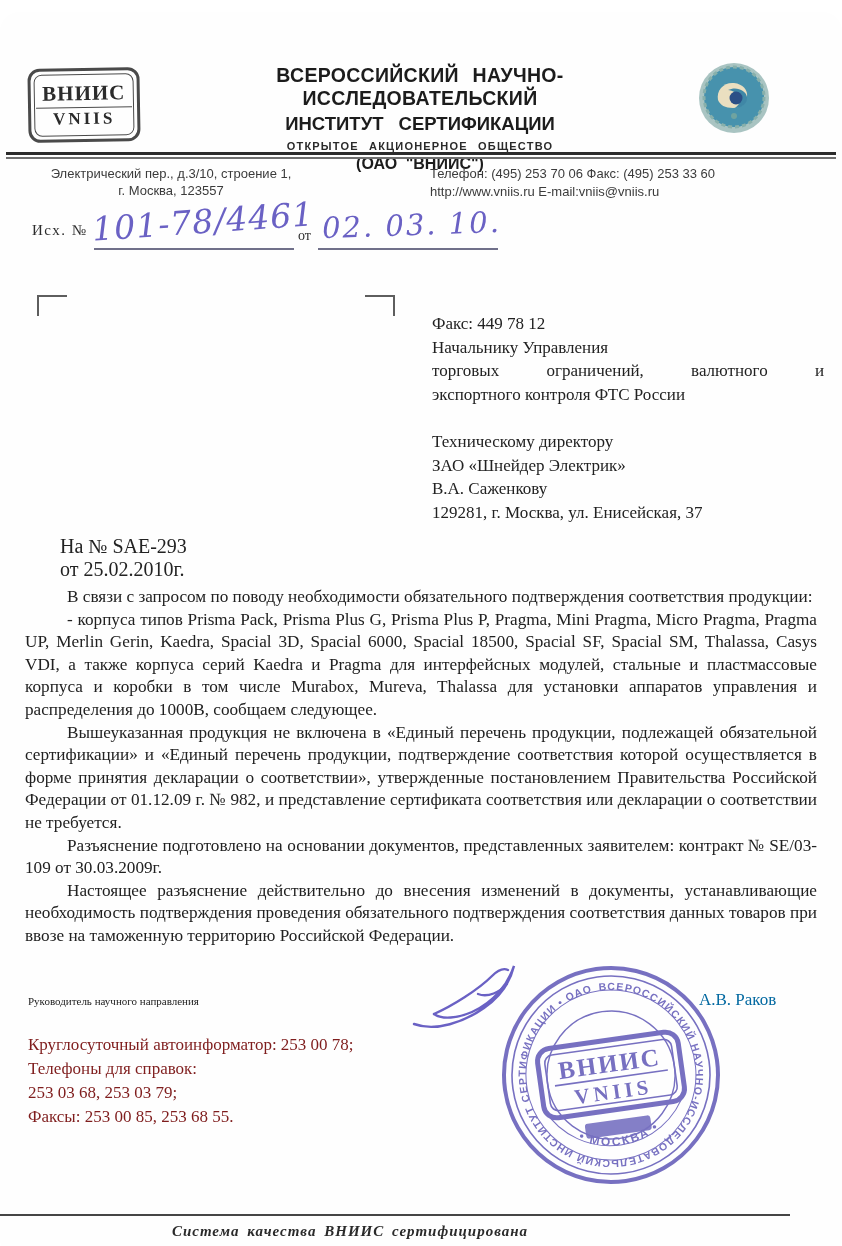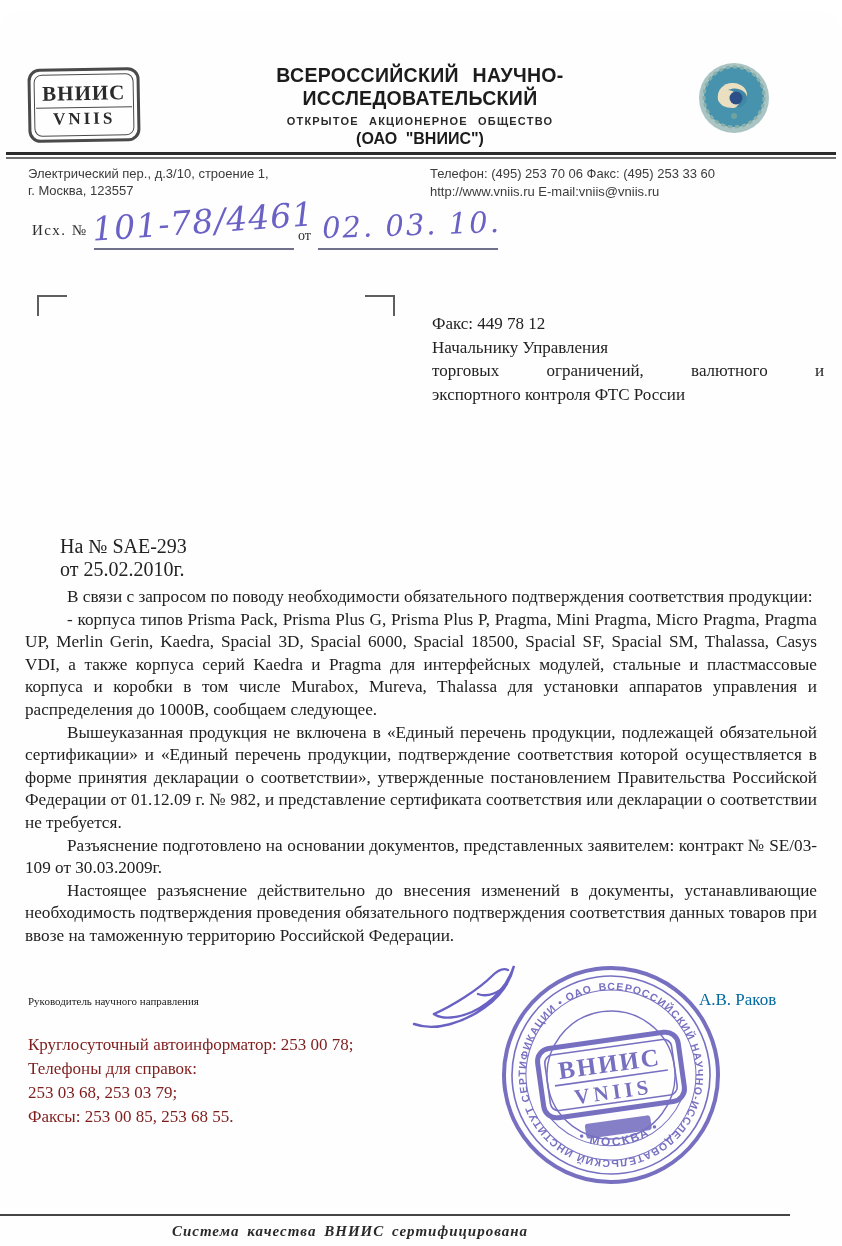--- a/index.html
+++ b/index.html
@@ -28,21 +28,21 @@
   .org1 { font-size:19.5px; word-spacing:8px; letter-spacing:0.3px; }
   .org2 { font-size:18.5px; word-spacing:10px; margin-top:3px; }
   .org3 { font-size:11px; word-spacing:6px; letter-spacing:1.2px; margin-top:5px; color:#2a2a2a; }
   .org4 { font-size:16px; word-spacing:4px; margin-top:3px; }
 
   .emblem { position:absolute; left:696px; top:48px; }
 
   .rule-double { position:absolute; left:6px; top:140px; width:830px; height:7px;
     border-top:3px solid #2c2c2c; border-bottom:2px solid #6f6f6f; }
 
-  .addr-left { position:absolute; left:28px; top:153px; width:286px; text-align:left;
+  .addr-left { position:absolute; left:28px; top:153px; width:286px; text-align:center;
     font:13px/17px "Liberation Sans", sans-serif; color:#3b3b3b; }
   .addr-right { position:absolute; left:430px; top:153px; width:400px;
     font:13px/18px "Liberation Sans", sans-serif; color:#3b3b3b; }
 
   
   .ref-label { position:absolute; left:32px; top:210px; font-size:15px; letter-spacing:1.5px; color:#2d2d2d; }
   .hand { font-family:"DejaVu Serif", serif; font-style:italic; color:#6a61c4; }
   .hw-number { position:absolute; left:92px; top:190px; font-size:33px; transform:rotate(-4deg); letter-spacing:1px; }
   .hw-date { position:absolute; left:322px; top:196px; font-size:29px; transform:rotate(-2deg); letter-spacing:2px; }
   .ref-underline-1 { position:absolute; left:94px; top:236px; width:200px; border-bottom:2px solid #70708a; }
@@ -87,20 +87,21 @@
 
   <div class="logo-box">
     <div class="logo-inner">
       <div class="logo-top">ВНИИС</div>
       <div class="logo-bottom">VNIIS</div>
     </div>
   </div>
 
   <div class="org-title">
     <div class="org1">ВСЕРОССИЙСКИЙ НАУЧНО-ИССЛЕДОВАТЕЛЬСКИЙ</div>
+    <div class="org2">ИНСТИТУТ СЕРТИФИКАЦИИ</div>
     <div class="org3">ОТКРЫТОЕ АКЦИОНЕРНОЕ ОБЩЕСТВО</div>
     <div class="org4">(ОАО "ВНИИС")</div>
   </div>
 
   <svg class="emblem" width="76" height="76" viewBox="0 0 76 76">
     <circle cx="38" cy="38" r="35" fill="#a9c4c2"></circle>
     <circle cx="38" cy="37" r="30" fill="#4792ad"></circle>
     <circle cx="38" cy="37" r="30" fill="none" stroke="#88b0ab" stroke-width="3" stroke-dasharray="4 3"></circle>
     <path d="M22,40 C20,30 28,22 38,23 C47,24 52,30 51,37 C50,44 44,48 37,48 C29,48 24,45 22,40 Z" fill="#eadfc0"></path>
     <path d="M32,30 C40,26 50,30 51,37 C52,43 46,48 39,48 C45,44 46,36 40,33 C37,31 34,30 32,30 Z" fill="#3f87a6"></path>
@@ -129,20 +130,26 @@
   <div class="bracket bracket-left"></div>
   <div class="bracket bracket-right"></div>
 
   <div class="recipient recipient-primary">
     <div class="line">Факс: 449 78 12</div>
     <div class="line">Начальнику Управления</div>
     <div class="line justify-line">торговых ограничений, валютного и</div>
     <div class="line">экспортного контроля ФТС  России</div>
   </div>
 
+  <div class="recipient recipient-secondary">
+    <div class="line">Техническому директору</div>
+    <div class="line">ЗАО «Шнейдер Электрик»</div>
+    <div class="line">В.А. Саженкову</div>
+    <div class="line">129281, г. Москва, ул. Енисейская, 37</div>
+  </div>
 
   <div class="reply-ref">
     <div>На  № SAE-293</div>
     <div>от 25.02.2010г.</div>
   </div>
 
   <div class="body-text">
     <p>В связи с запросом по поводу необходимости обязательного подтверждения соответствия продукции:</p>
     <p>- корпуса типов Prisma Pack, Prisma Plus G, Prisma Plus P, Pragma, Mini Pragma, Micro Pragma, Pragma UP, Merlin Gerin, Kaedra, Spacial 3D, Spacial 6000, Spacial 18500, Spacial SF, Spacial SM, Thalassa, Casys VDI, а также корпуса серий Kaedra и Pragma для интерфейсных модулей, стальные и пластмассовые корпуса и коробки в том числе Murabox, Mureva, Thalassa для установки аппаратов управления и распределения до 1000В, сообщаем следующее.</p>
     <p>Вышеуказанная продукция не включена в «Единый перечень продукции, подлежащей обязательной сертификации» и «Единый перечень продукции, подтверждение соответствия которой осуществляется в форме принятия декларации о соответствии», утвержденные постановлением Правительства Российской Федерации от 01.12.09 г. № 982, и представление сертификата соответствия или декларации о соответствии не требуется.</p>

